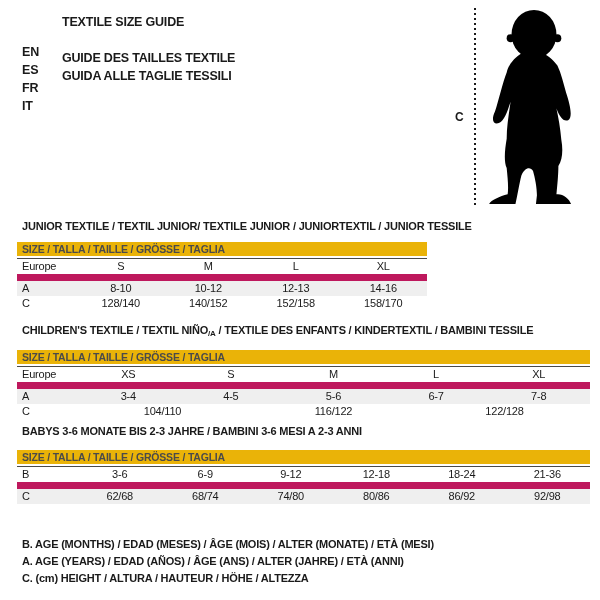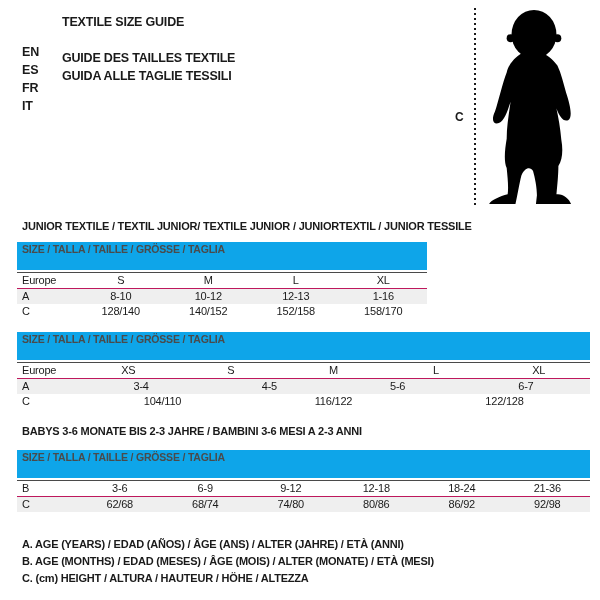--- a/index.html
+++ b/index.html
@@ -16,26 +16,26 @@
   .dotted-line { position:absolute; left:474px; top:8px; width:2px; height:200px;
     background:repeating-linear-gradient(to bottom,#1a1a1a 0 2px,transparent 2px 5px); }
   .height-label { position:absolute; left:455px; top:110px; font-weight:bold;
                   font-size:12px; }
   .baby-svg { position:absolute; left:478px; top:8px; width:112px; height:200px; }
   
   .section { position:absolute; left:17px; }
   .sec-title { font-weight:bold; font-size:11px; letter-spacing:-0.2px;
                line-height:14px; padding-left:5px; white-space:nowrap; }
   .sec-title .sub { font-size:8px; vertical-align:-2px; }
-  .size-bar { background:#0ea5e9; color:#4a4a4a; font-weight:bold; font-size:10.5px;
-              letter-spacing:-0.2px; height:28px; line-height:14px; padding-left:5px; }
+  .size-bar { background:#eab308; color:#4a4a4a; font-weight:bold; font-size:10.5px;
+              letter-spacing:-0.2px; height:14px; line-height:14px; padding-left:5px; }
   .t-body { border-top:1px solid #4a4a4a; margin-top:2px; }
   .t-row { display:flex; height:15px; line-height:15px; font-size:11px;
            letter-spacing:-0.2px; }
-  .t-row.first { border-bottom:1px solid #be185d; }
+  .t-row.first { border-bottom:7px solid #be185d; }
   .t-row.shaded { background:#efefef; }
   .t-cell-label { width:55px; padding-left:5px; }
   .t-cell { flex:1; text-align:center; }
   .sec-junior   { top:219px; width:410px; }
   .sec-junior .size-bar { margin-top:9px; }
   .sec-children { top:323px; width:573px; }
   .sec-children .size-bar { margin-top:9px; }
   .sec-babies   { top:423px; width:573px; }
   .sec-babies .sec-title { line-height:16px; }
   .sec-babies .size-bar { margin-top:11px; }
@@ -110,49 +110,51 @@
         <span class="t-cell">S</span>
         <span class="t-cell">M</span>
         <span class="t-cell">L</span>
         <span class="t-cell">XL</span>
       </div>
       <div class="t-row shaded">
         <span class="t-cell-label">A</span>
         <span class="t-cell">8-10</span>
         <span class="t-cell">10-12</span>
         <span class="t-cell">12-13</span>
-        <span class="t-cell">1-16</span>
+        <span class="t-cell">14-16</span>
       </div>
       <div class="t-row">
         <span class="t-cell-label">C</span>
         <span class="t-cell">128/140</span>
         <span class="t-cell">140/152</span>
         <span class="t-cell">152/158</span>
         <span class="t-cell">158/170</span>
       </div>
     </div>
   </div>
 
   <div class="section sec-children">
+    <div class="sec-title"><span>CHILDREN'S TEXTILE / TEXTIL NIÑO</span><span class="sub">/A</span><span> / TEXTILE DES ENFANTS / KINDERTEXTIL / BAMBINI TESSILE</span></div>
     <div class="size-bar">SIZE / TALLA / TAILLE / GRÖSSE / TAGLIA</div>
     <div class="t-body">
       <div class="t-row first">
         <span class="t-cell-label">Europe</span>
         <span class="t-cell">XS</span>
         <span class="t-cell">S</span>
         <span class="t-cell">M</span>
         <span class="t-cell">L</span>
         <span class="t-cell">XL</span>
       </div>
       <div class="t-row shaded">
         <span class="t-cell-label">A</span>
         <span class="t-cell">3-4</span>
         <span class="t-cell">4-5</span>
         <span class="t-cell">5-6</span>
         <span class="t-cell">6-7</span>
+        <span class="t-cell">7-8</span>
       </div>
       <div class="t-row">
         <span class="t-cell-label">C</span>
         <span class="t-cell">104/110</span>
         <span class="t-cell">116/122</span>
         <span class="t-cell">122/128</span>
       </div>
     </div>
   </div>
 
@@ -177,18 +179,18 @@
         <span class="t-cell">68/74</span>
         <span class="t-cell">74/80</span>
         <span class="t-cell">80/86</span>
         <span class="t-cell">86/92</span>
         <span class="t-cell">92/98</span>
       </div>
     </div>
   </div>
 
   <div class="legend">
+    <div class="legend-line">B. AGE (MONTHS) / EDAD (MESES) / ÂGE (MOIS) / ALTER (MONATE) / ETÀ (MESI)</div>
     <div class="legend-line">A. AGE (YEARS) / EDAD (AÑOS) / ÂGE (ANS) / ALTER (JAHRE) / ETÀ (ANNI)</div>
-    <div class="legend-line">B. AGE (MONTHS) / EDAD (MESES) / ÂGE (MOIS) / ALTER (MONATE) / ETÀ (MESI)</div>
     <div class="legend-line">C. (cm) HEIGHT / ALTURA / HAUTEUR / HÖHE / ALTEZZA</div>
   </div>
 
 </div>
 
 </body></html>

